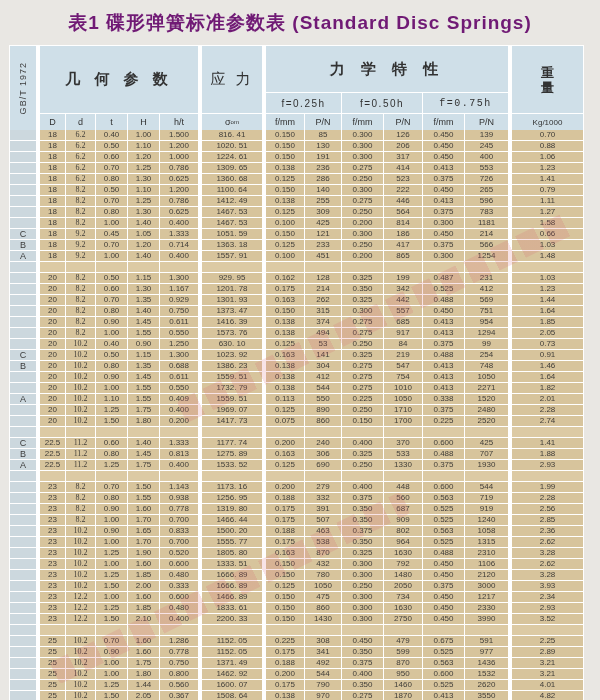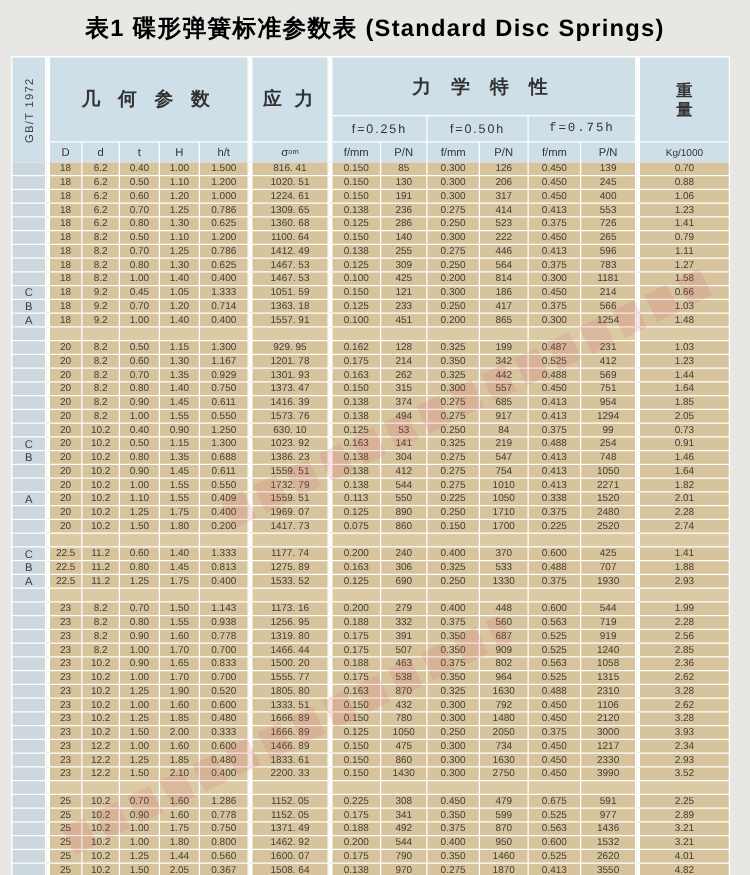--- a/index.html
+++ b/index.html
@@ -5,63 +5,63 @@
   html,body { margin:0; padding:0; }
   .page {
     width:600px; height:700px;
     background:#e9e7e3;
     font-family:"Liberation Sans","DejaVu Sans",sans-serif;
     position:relative; overflow:hidden;
     -webkit-font-smoothing:antialiased;
   }
   .title {
     height:45px; display:flex; align-items:center; justify-content:center;
-    font-weight:bold; font-size:19px; color:#000000; letter-spacing:1px;
+    font-weight:bold; font-size:19px; color:#701a75; letter-spacing:1px;
   }
   .tablebox {
     position:relative; margin-left:9px; width:573px;
     background:#ffffff; border:1px solid #ffffff; box-sizing:content-box;
   }
   
   .thead {
     display:grid;
     grid-template-columns:26px 28px 29px 31px 31px 38px 63px 41px 36px 41px 38px 41px 43px 74px;
     grid-template-rows:46px 20px 16px;
     gap:1px; background:#ffffff;
   }
   .hc {
     background:#cfdfe8; color:#323232;
     display:flex; align-items:center; justify-content:center;
     box-sizing:border-box; overflow:hidden;
   }
   .h-std   { grid-row:1/4; grid-column:1; }
   .h-std span { writing-mode:vertical-rl; transform:rotate(180deg); font-size:9px; letter-spacing:1px; color:#3e3e3e; }
   .h-geo   { grid-row:1/3; grid-column:2/7;  font-weight:bold; font-size:15px; letter-spacing:5px;text-align:right; }
-  .h-stress{ grid-row:1/3; grid-column:7;    font-weight:bold; font-size:15px; letter-spacing:3px; }
+  .h-stress{ grid-row:1/3; grid-column:7;    font-weight:normal; font-size:15px; letter-spacing:3px; }
   .h-mech  { grid-row:1;   grid-column:8/14; font-weight:bold; font-size:15px; letter-spacing:6px; }
   .h-weight{ grid-row:1/3; grid-column:14;   font-weight:bold; font-size:13px; flex-direction:column; line-height:15px; }
   .h-f     { grid-row:2; font-size:10px; letter-spacing:1.5px; }
   .h-f25 { grid-column:8/10; } .h-f50 { grid-column:10/12; } .h-f75 { grid-column:12/14;font-family:Liberation Mono, monospace; }
   .h3 { grid-row:3; font-size:9px; }
   .h3.sm { font-size:8px; }
   .sub { font-size:6px; vertical-align:sub; }
   
   .gsep { border-left:3px solid #ffffff; }
   
   .tbody { background:#ffffff; }
   .row { display:flex; height:10px; margin-bottom:1px; }
   .row:last-child { margin-bottom:0; }
   .cell {
     margin-right:1px; background:#d7c49c; color:#403d38;
     font-size:8px; line-height:10px; text-align:center;
     display:flex; align-items:center; justify-content:center;
     box-sizing:border-box; overflow:hidden;
   }
   .cell:last-child { margin-right:0; }
-  .c0 { width:26px; } .c1 { width:28px; } .c2 { width:29px; } .c3 { width:31px; }
+  .c0 { width:26px; } .c1 { width:28px; } .c2 { width:29px;font-family:Liberation Serif, serif; } .c3 { width:31px; }
   .c4 { width:31px; } .c5 { width:38px; } .c6 { width:63px; } .c7 { width:41px; }
   .c8 { width:36px; } .c9 { width:41px; } .c10{ width:38px; } .c11{ width:41px; }
   .c12{ width:43px; } .c13{ width:74px; }
   .lblcol { background:#ccd8de; color:#3c3c3c; font-size:9px; }
   .seprow .cell { background:#dccaa4; }
   .seprow .lblcol { background:#ccd8de; }
   
   .wm {
     position:absolute; height:24px; border-radius:4px; pointer-events:none;
     background:repeating-linear-gradient(90deg, rgba(214,90,110,0.17) 0 20px, rgba(214,90,110,0) 20px 29px);

